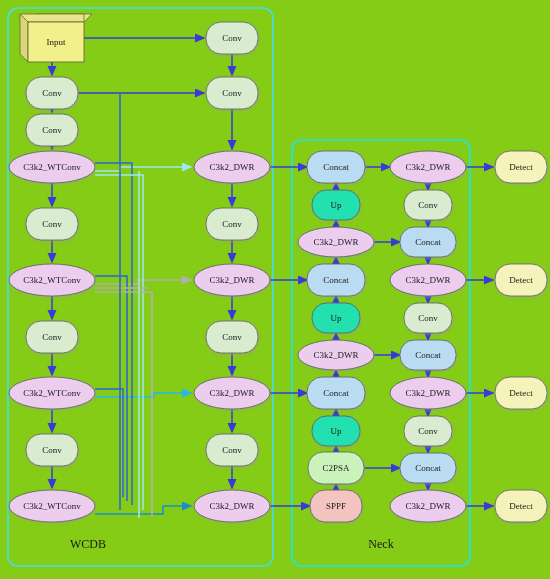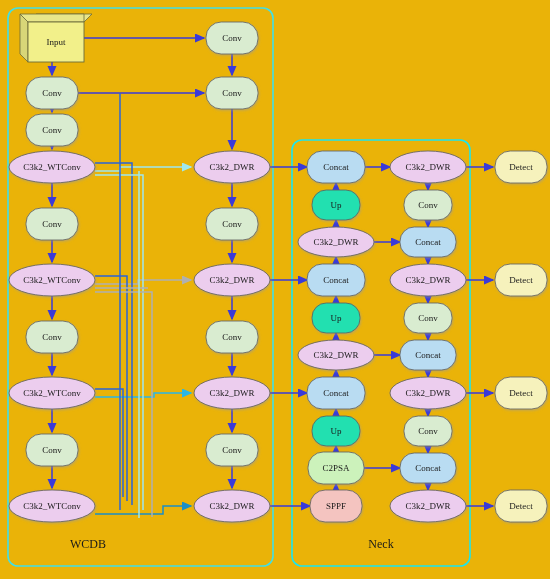--- a/index.html
+++ b/index.html
@@ -4,21 +4,21 @@
 <style>
   html, body {
     margin: 0;
     padding: 0;
     background: #ffffff;
   }
   #diagram-root {
     position: relative;
     width: 550px;
     height: 579px;
-    background: #eab308;
+    background: #84cc16;
     font-family: "Liberation Serif", "DejaVu Serif", serif;
     overflow: hidden;
   }
   #diagram-svg {
     position: absolute;
     left: 0;
     top: 0;
     width: 550px;
     height: 579px;
   }

